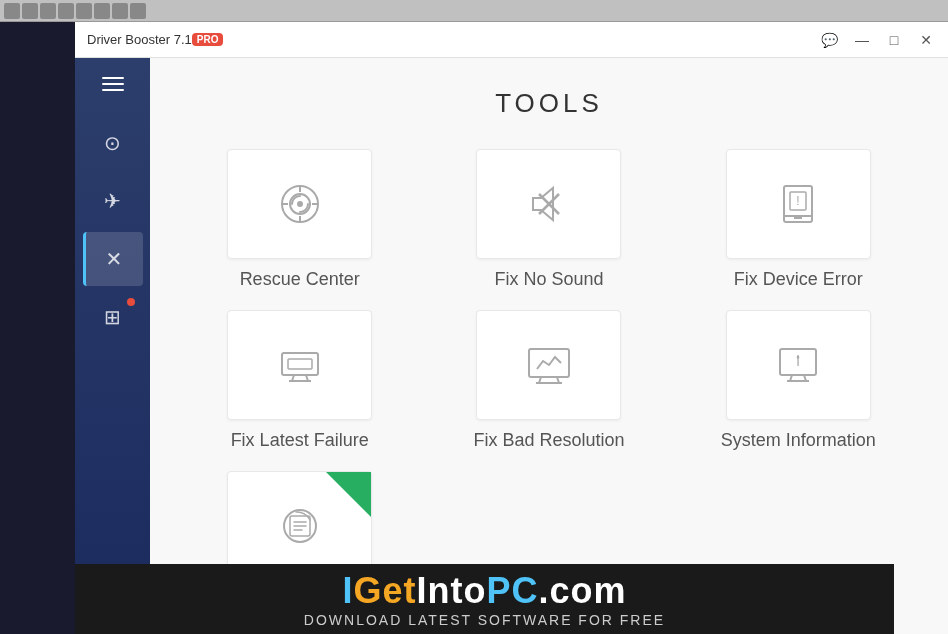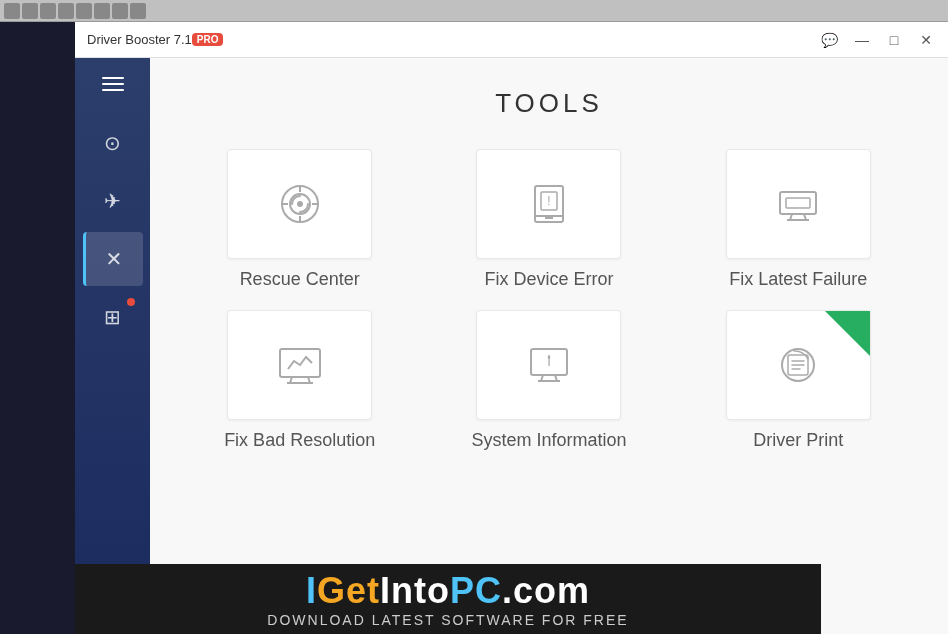--- a/index.html
+++ b/index.html
@@ -235,21 +235,21 @@
       font-weight: bold;
       letter-spacing: 0.5px;
       transform: rotate(45deg);
     }
 
     
     .watermark-banner {
       position: absolute;
       bottom: 0;
       left: 75px;
-      width: 746px;
+      width: 819px;
       height: 70px;
       background: #1a1a1a;
       display: flex;
       align-items: center;
       justify-content: center;
       z-index: 100;
     }
     .watermark-main {
       font-size: 36px;
       font-weight: 900;
@@ -337,20 +337,30 @@
               <circle cx="24" cy="24" r="10" stroke="#aaa" stroke-width="2" fill="none"></circle>
               <path d="M24 6 v6 M24 36 v6 M6 24 h6 M36 24 h6" stroke="#aaa" stroke-width="2"></path>
               <circle cx="24" cy="24" r="3" stroke="none" fill="#aaa"></circle>
               <path d="M16 24 a8 8 0 0 1 8-8" stroke="#aaa" stroke-width="2" fill="none" stroke-linecap="round"></path>
               <path d="M24 32 a8 8 0 0 0 8-8" stroke="#aaa" stroke-width="2" fill="none" stroke-linecap="round"></path>
             </svg>
           </div>
           <span class="tool-label">Rescue Center</span>
         </div>
 
+        <div class="tool-item">
+          <div class="tool-card">
+            <svg viewBox="0 0 48 48">
+              <polygon points="8,18 8,30 16,30 28,40 28,8 16,18" stroke="#aaa" stroke-width="2" fill="none"></polygon>
+              <line x1="34" y1="14" x2="14" y2="34" stroke="#aaa" stroke-width="2.5"></line>
+              <line x1="34" y1="34" x2="14" y2="14" stroke="#aaa" stroke-width="2.5"></line>
+            </svg>
+          </div>
+          <span class="tool-label">Fix No Sound</span>
+        </div>
 
         <div class="tool-item">
           <div class="tool-card">
             <svg viewBox="0 0 48 48">
               <rect x="10" y="6" width="28" height="36" rx="2" stroke="#aaa" stroke-width="2" fill="none"></rect>
               <line x1="10" y1="36" x2="38" y2="36" stroke="#aaa" stroke-width="2"></line>
               <rect x="16" y="12" width="16" height="18" rx="1" stroke="#aaa" stroke-width="1.5" fill="none"></rect>
               <line x1="20" y1="38" x2="28" y2="38" stroke="#aaa" stroke-width="2"></line>
               <text x="24" y="25" text-anchor="middle" font-size="12" fill="#aaa" stroke="none">!</text>
             </svg>

